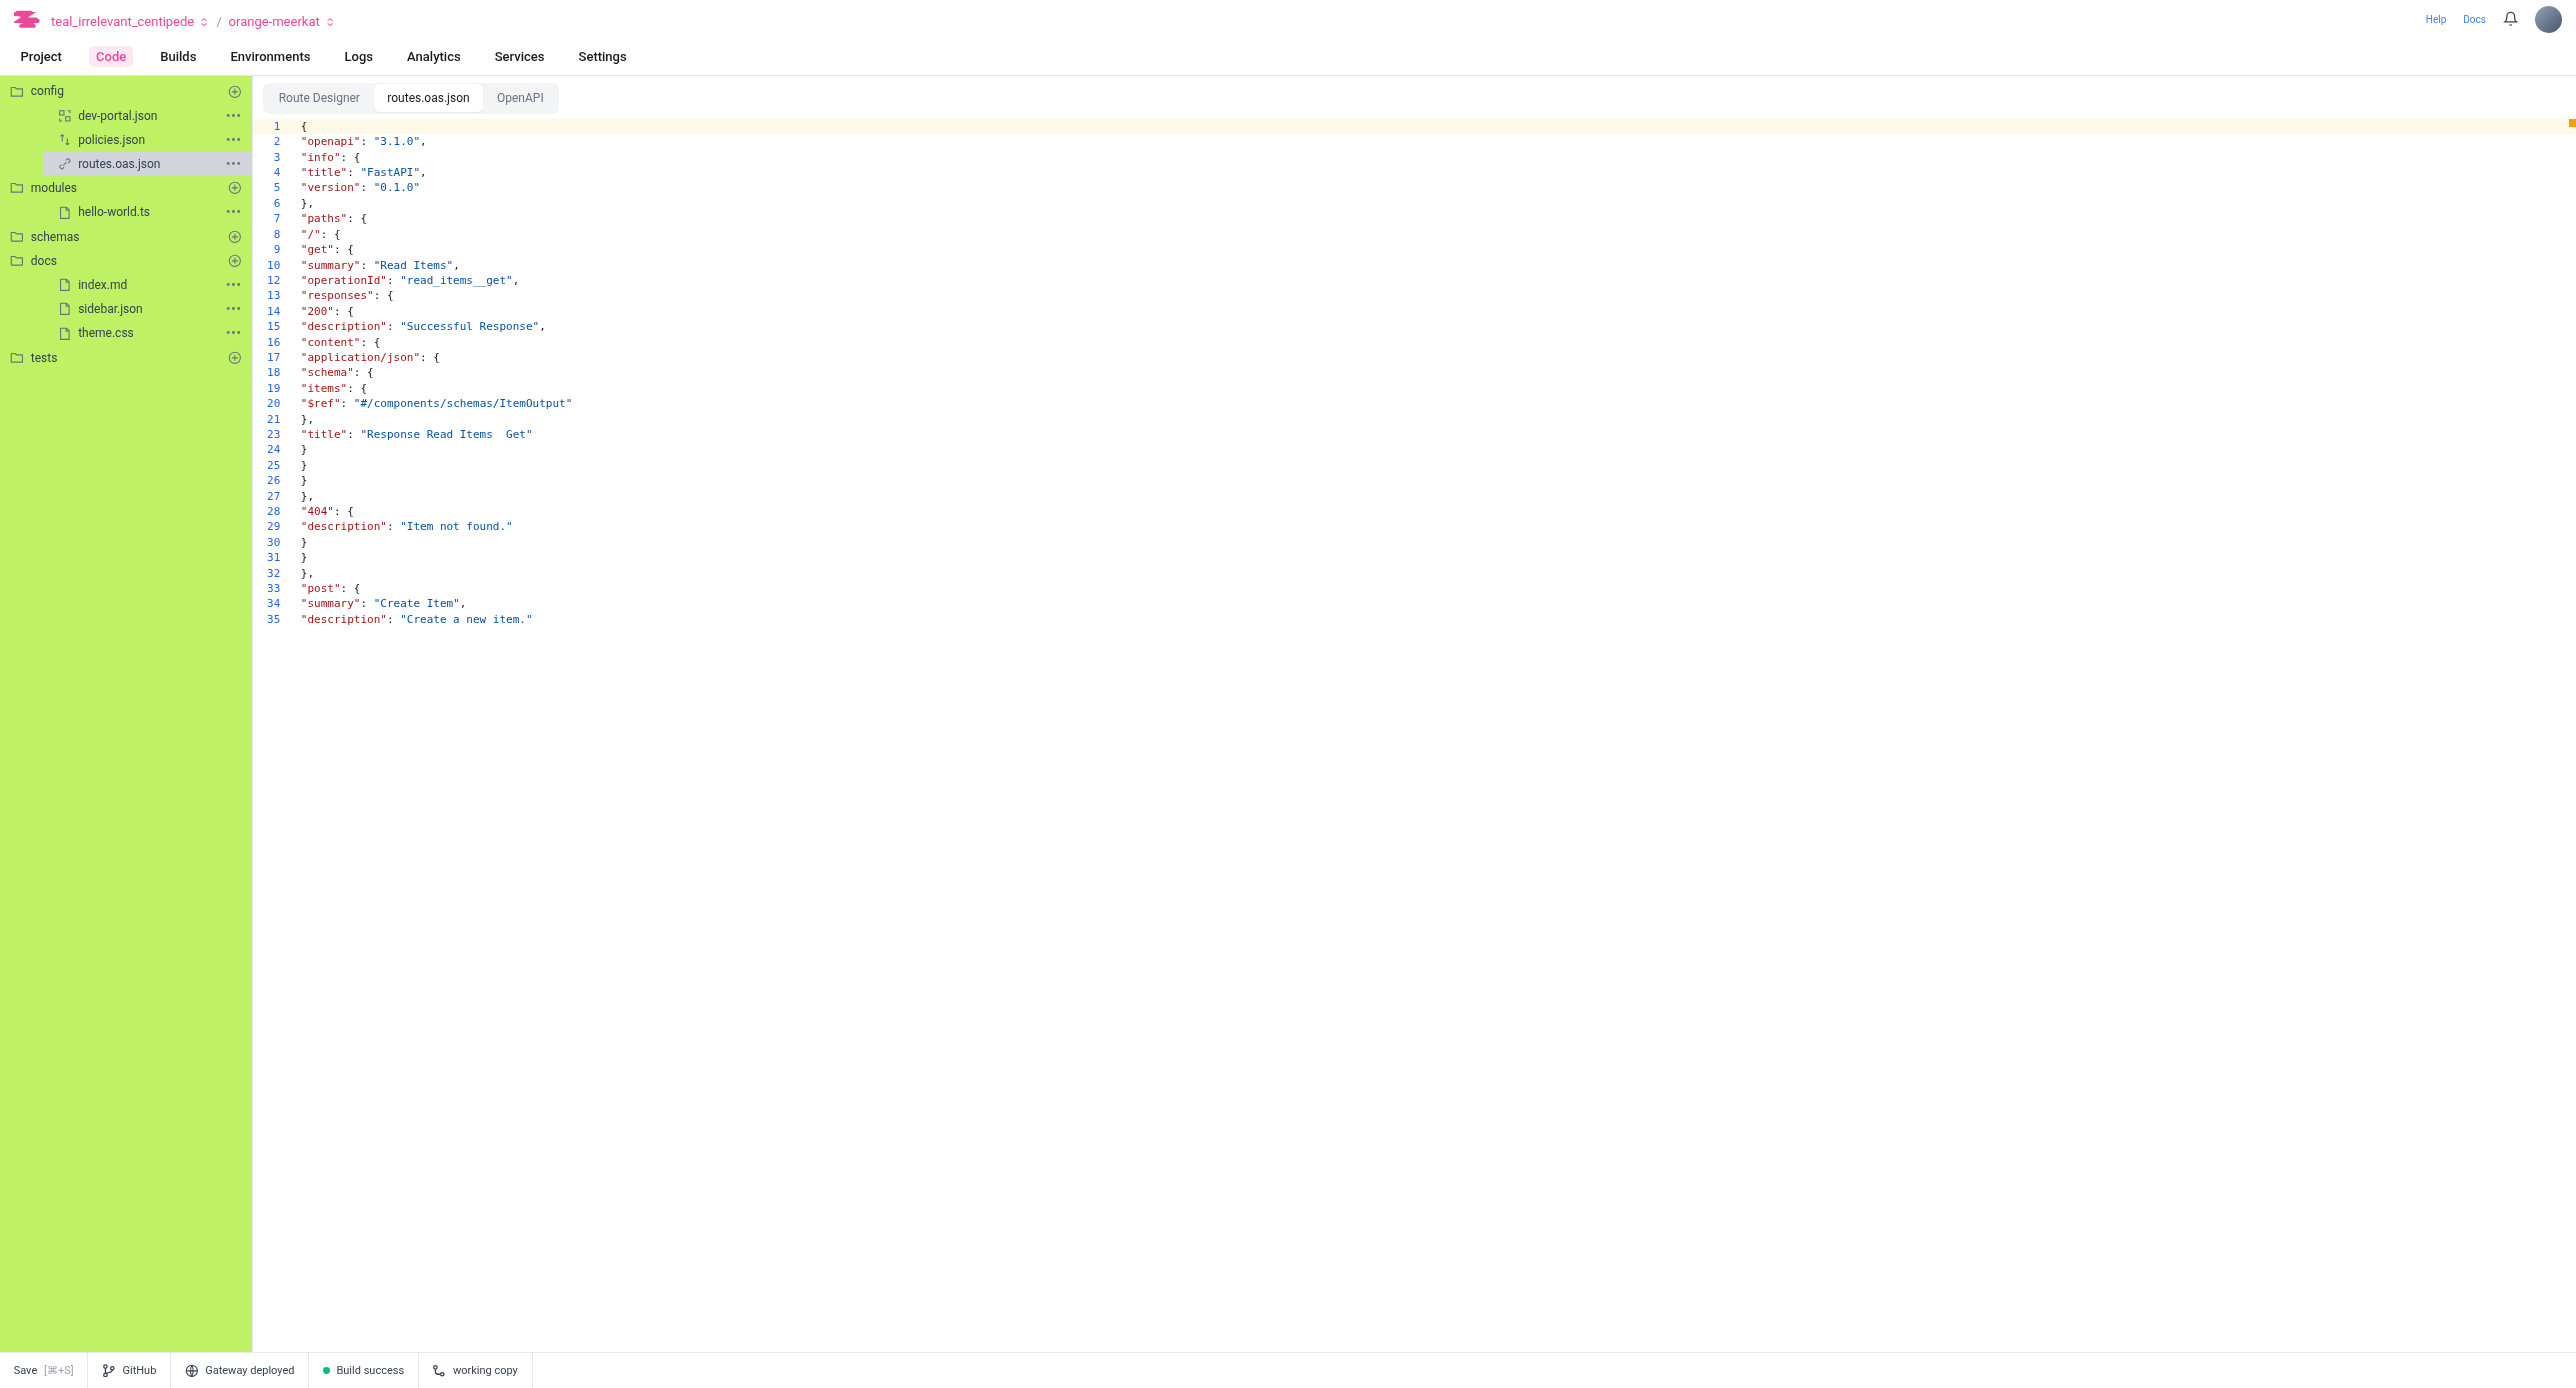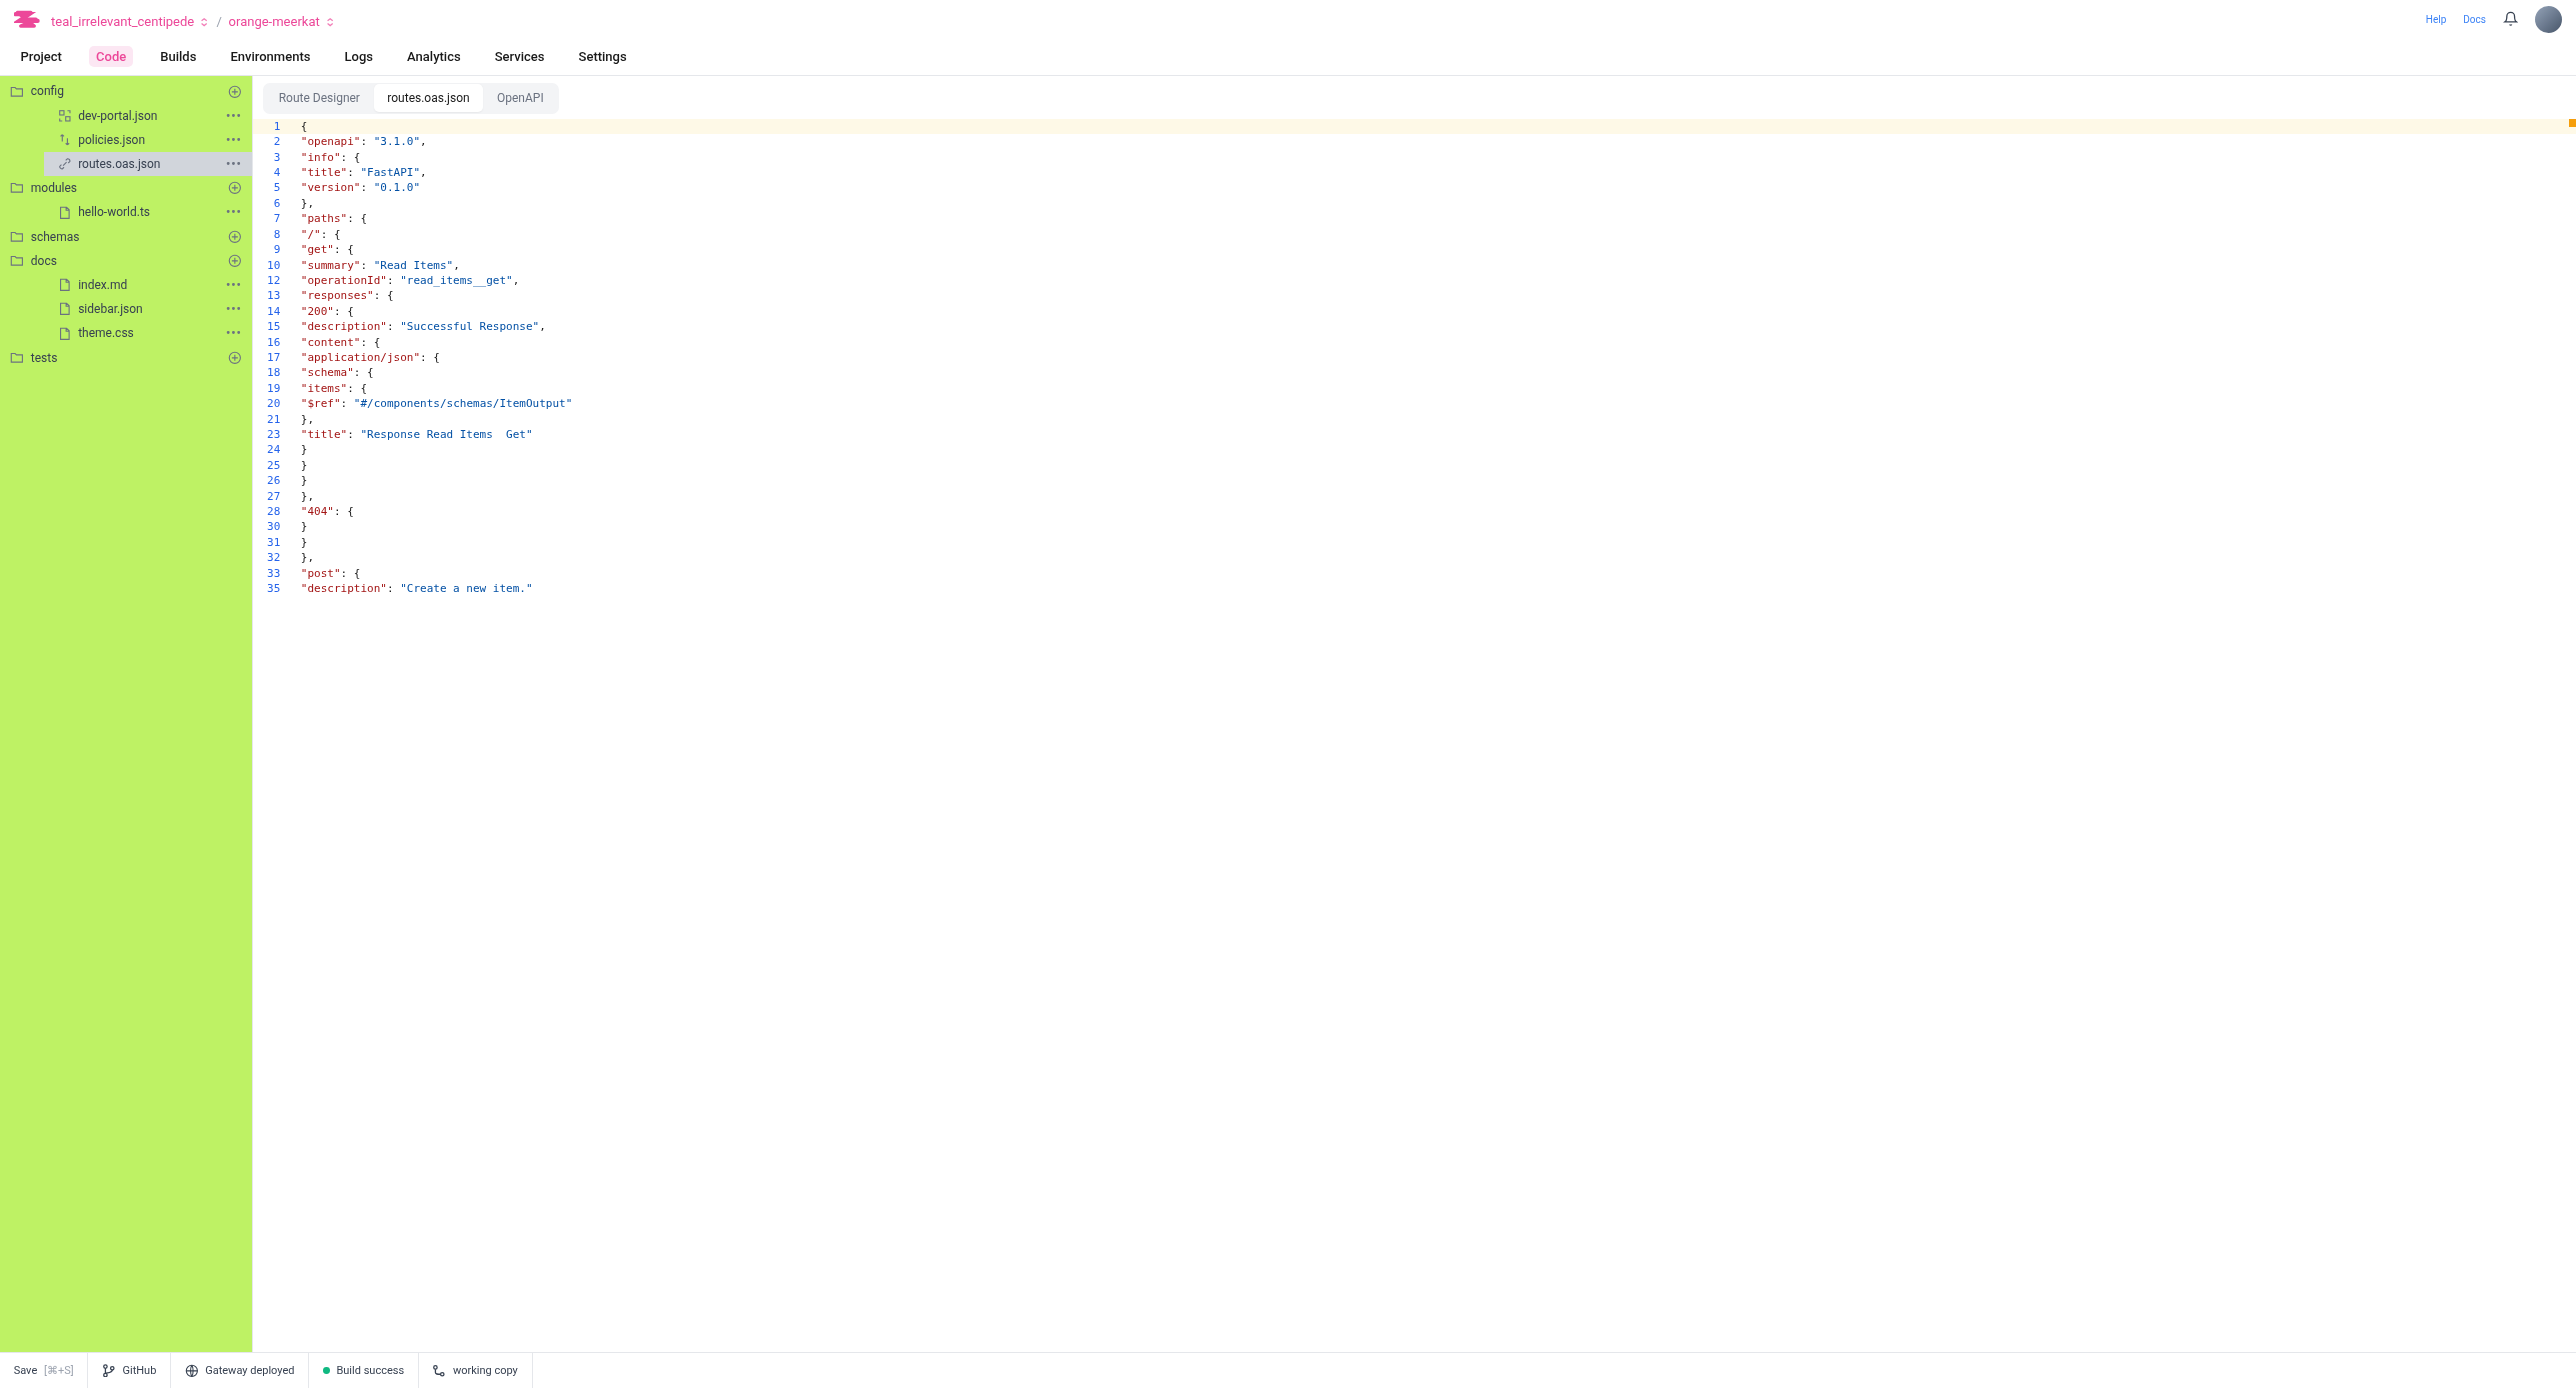--- a/index.html
+++ b/index.html
@@ -384,34 +384,42 @@
         </div>
         <div class="code-line">
           <div class="line-num">27</div>
           <div class="line-content"><span class="tok-punc">},</span></div>
         </div>
         <div class="code-line">
           <div class="line-num">28</div>
           <div class="line-content"><span class="tok-key">"404"</span><span class="tok-punc">: {</span></div>
         </div>
         <div class="code-line">
+          <div class="line-num">29</div>
+          <div class="line-content"><span class="tok-key">"description"</span><span class="tok-punc">: </span><span class="tok-str">"Item not found."</span></div>
+        </div>
+        <div class="code-line">
           <div class="line-num">30</div>
           <div class="line-content"><span class="tok-punc">}</span></div>
         </div>
         <div class="code-line">
           <div class="line-num">31</div>
           <div class="line-content"><span class="tok-punc">}</span></div>
         </div>
         <div class="code-line">
           <div class="line-num">32</div>
           <div class="line-content"><span class="tok-punc">},</span></div>
         </div>
         <div class="code-line">
           <div class="line-num">33</div>
           <div class="line-content"><span class="tok-key">"post"</span><span class="tok-punc">: {</span></div>
+        </div>
+        <div class="code-line">
+          <div class="line-num">34</div>
+          <div class="line-content"><span class="tok-key">"summary"</span><span class="tok-punc">: </span><span class="tok-str">"Create Item"</span><span class="tok-punc">,</span></div>
         </div>
         <div class="code-line">
           <div class="line-num">35</div>
           <div class="line-content"><span class="tok-key">"description"</span><span class="tok-punc">: </span><span class="tok-str">"Create a new item."</span></div>
         </div>
       </div>
   </div>
 </div>
 
 <div class="status-bar">

